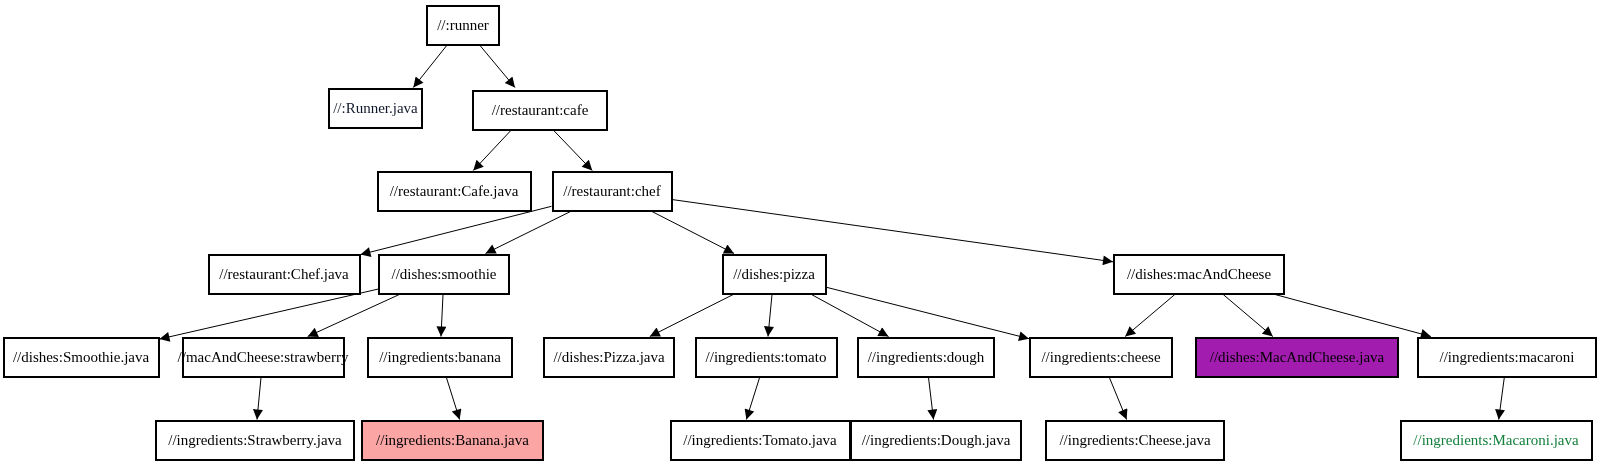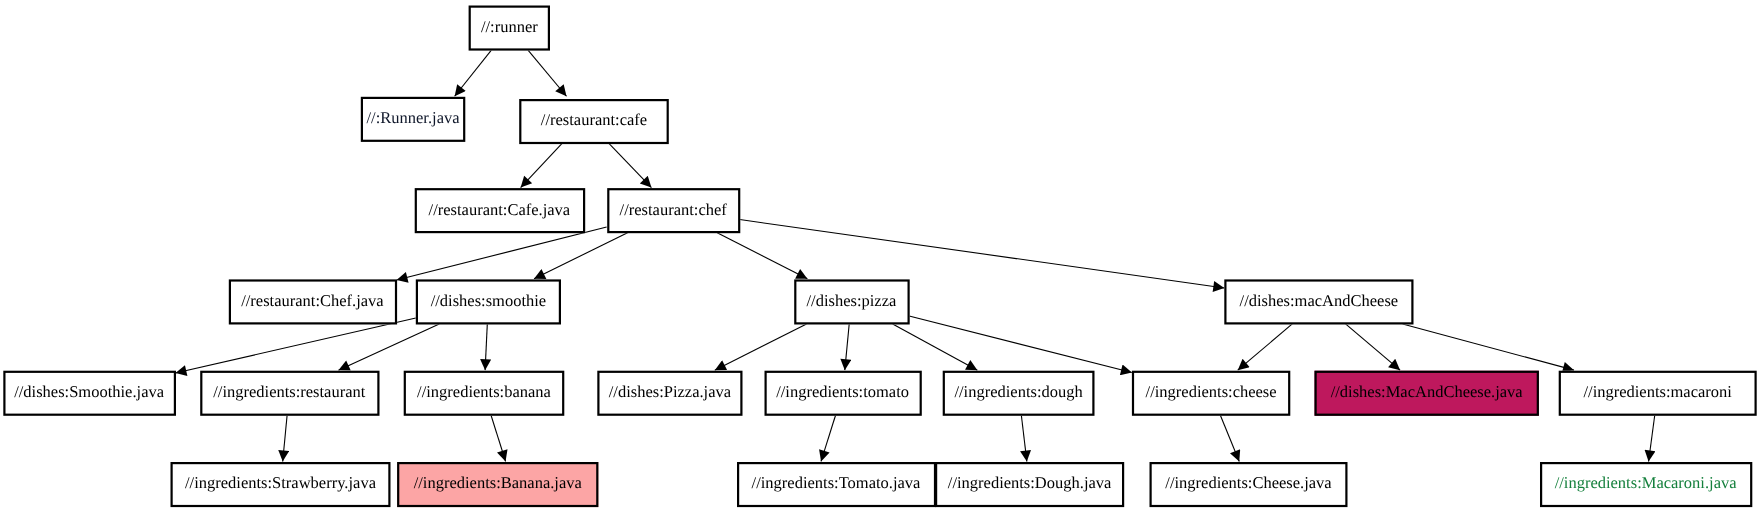--- a/index.html
+++ b/index.html
@@ -91,38 +91,38 @@
       <div class="node" style="left: 721.5px; top: 253.5px; width: 105px; height: 41px; background: rgb(255, 255, 255); border-color: rgb(0, 0, 0); color: rgb(0, 0, 0);">
         <span>//dishes:pizza</span>
       </div>
       <div class="node" style="left: 1113px; top: 253.5px; width: 172px; height: 41px; background: rgb(255, 255, 255); border-color: rgb(0, 0, 0); color: rgb(0, 0, 0);">
         <span>//dishes:macAndCheese</span>
       </div>
       <div class="node" style="left: 2.5px; top: 336.5px; width: 157px; height: 41px; background: rgb(255, 255, 255); border-color: rgb(0, 0, 0); color: rgb(0, 0, 0);">
         <span>//dishes:Smoothie.java</span>
       </div>
       <div class="node" style="left: 181.5px; top: 336.5px; width: 163px; height: 41px; background: rgb(255, 255, 255); border-color: rgb(0, 0, 0); color: rgb(0, 0, 0);">
-        <span>//ingredients:restaurant</span>
+        <span>//macAndCheese:strawberry</span>
       </div>
       <div class="node" style="left: 367px; top: 336.5px; width: 146px; height: 41px; background: rgb(255, 255, 255); border-color: rgb(0, 0, 0); color: rgb(0, 0, 0);">
         <span>//ingredients:banana</span>
       </div>
       <div class="node" style="left: 543px; top: 336.5px; width: 132px; height: 41px; background: rgb(255, 255, 255); border-color: rgb(0, 0, 0); color: rgb(0, 0, 0);">
         <span>//dishes:Pizza.java</span>
       </div>
       <div class="node" style="left: 694.5px; top: 336.5px; width: 143px; height: 41px; background: rgb(255, 255, 255); border-color: rgb(0, 0, 0); color: rgb(0, 0, 0);">
         <span>//ingredients:tomato</span>
       </div>
       <div class="node" style="left: 857px; top: 336.5px; width: 138px; height: 41px; background: rgb(255, 255, 255); border-color: rgb(0, 0, 0); color: rgb(0, 0, 0);">
         <span>//ingredients:dough</span>
       </div>
       <div class="node" style="left: 1029px; top: 336.5px; width: 144px; height: 41px; background: rgb(255, 255, 255); border-color: rgb(0, 0, 0); color: rgb(0, 0, 0);">
         <span>//ingredients:cheese</span>
       </div>
-      <div class="node" style="left: 1195px; top: 336.5px; width: 204px; height: 41px; background: #be185d; border-color: rgb(0, 0, 0); color: rgb(0, 0, 0);">
+      <div class="node" style="left: 1195px; top: 336.5px; width: 204px; height: 41px; background: #a21caf; border-color: rgb(0, 0, 0); color: rgb(0, 0, 0);">
         <span>//dishes:MacAndCheese.java</span>
       </div>
       <div class="node" style="left: 1417px; top: 336.5px; width: 180px; height: 41px; background: rgb(255, 255, 255); border-color: rgb(0, 0, 0); color: rgb(0, 0, 0); text-align: right;">
         <span>//ingredients:macaroni</span>
       </div>
       <div class="node" style="left: 155px; top: 419.5px; width: 200px; height: 41px; background: rgb(255, 255, 255); border-color: rgb(0, 0, 0); color: rgb(0, 0, 0);">
         <span>//ingredients:Strawberry.java</span>
       </div>
       <div class="node" style="left: 361px; top: 419.5px; width: 183px; height: 41px; background: #fca5a5; border-color: rgb(0, 0, 0); color: rgb(0, 0, 0);">
         <span>//ingredients:Banana.java</span>

